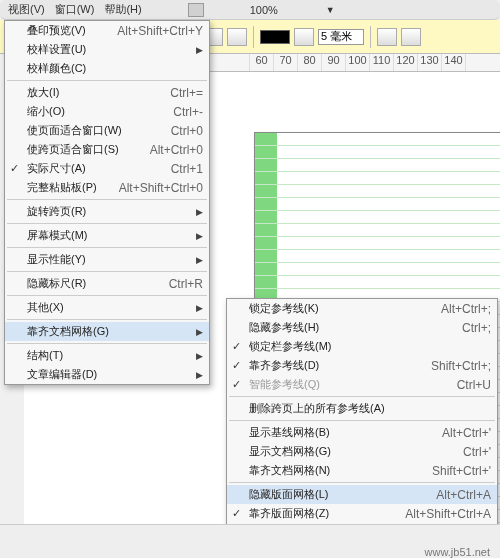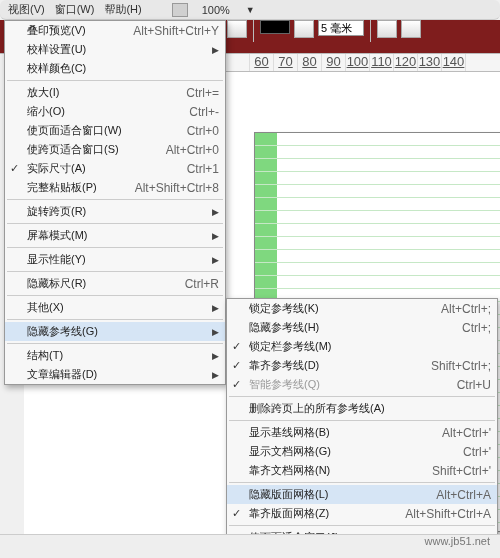--- a/index.html
+++ b/index.html
@@ -1,36 +1,36 @@
 <!DOCTYPE html>
 <html><head>
 <meta charset="utf-8">
 <style>
 * { margin: 0; padding: 0; box-sizing: border-box; font-family: "Microsoft YaHei", sans-serif; font-size: 11px; }
 body { background: #f0f0f0; width: 500px; height: 558px; overflow: hidden; position: relative; }
 .menubar { background: #e8e8e8; border-bottom: 1px solid #ccc; height: 20px; display: flex; align-items: center; padding-left: 8px; border-radius: 6px; }
 .menubar span { margin-right: 10px; color: #333; cursor: default; }
-.zoom-box { margin-left: 20px; display: inline-flex; align-items: center; }
+.zoom-box { margin-left: 36px; display: inline-flex; align-items: center; gap: 32px; }
 .zoom-icon { width: 16px; height: 14px; background: #d0d0d0; border: 1px solid #999; margin-right: 4px; }
 .zoom-val { padding: 0 4px; }
 .arrow { font-size: 9px; color: #555; margin-left: 2px; }
-.toolbar { background: #7f1d1d; border-bottom: 1px solid #bbb; height: 34px; display: flex; align-items: flex-start; padding: 0 6px; gap: 4px; }
+.toolbar { background: #fef9c3; border-bottom: 1px solid #bbb; height: 34px; display: flex; align-items: center; padding: 0 6px; gap: 4px; }
 .tb-icon { width: 20px; height: 18px; border: 1px solid #aaa; background: linear-gradient(#fff,#ddd); }
 .tb-sep { width: 1px; height: 22px; background: #bbb; margin: 0 2px; }
 .tb-field { width: 46px; height: 16px; background: #fff; border: 1px solid #999; font-size: 10px; padding: 0 2px; display: flex; align-items: center; justify-content: space-between; }
 .tb-swatch { width: 30px; height: 14px; background: #000; border: 1px solid #666; }
 .ruler-h { position: absolute; top: 54px; left: 20px; right: 0; height: 18px; background: #f5f5f5; border-bottom: 1px solid #bbb; display: flex; overflow: hidden; }
-.ruler-h span { flex: 0 0 24px; font-size: 13px; color: #555; text-align: center; border-right: 1px solid #ddd; text-decoration: underline; }
+.ruler-h span { flex: 0 0 24px; font-size: 11px; color: #555; text-align: center; border-right: 1px solid #ddd; }
 .canvas { position: absolute; top: 72px; left: 24px; right: 0; bottom: 20px; background: #fff; }
 .grid-page { position: absolute; left: 230px; top: 60px; width: 250px; height: 400px; background: #fff; border: 1px solid #888; box-shadow: 2px 2px 4px rgba(0,0,0,.15); }
 .grid-row { height: 13px; border-bottom: 1px solid #c6e8c6; display: flex; }
 .grid-row .margin { width: 22px; background: #7fd87f; }
-.footer { position: absolute; bottom: 0; left: 0; right: 0; height: 24px; background: #eee; border-top: 1px solid #ccc; display: flex; align-items: flex-start; justify-content: flex-end; padding-right: 10px; font-size: 10px; color: #777; }
+.footer { position: absolute; bottom: 0; left: 0; right: 0; height: 34px; background: #eee; border-top: 1px solid #ccc; display: flex; align-items: flex-end; justify-content: flex-end; padding-right: 10px; font-size: 10px; color: #777; }
 .popup { position: absolute; background: #f7f7f7; border: 1px solid #999; box-shadow: 2px 3px 6px rgba(0,0,0,.3); }
-.menu1 { top: 20px; left: 4px; width: 222px; }
+.menu1 { top: 20px; left: 4px; width: 206px; }
 .menu2 { top: 298px; left: 226px; width: 272px; }
 .mi { display: flex; align-items: center; height: 19px; padding: 0 6px 0 22px; position: relative; color: #222; }
 .mi.hover { background: #d6e5f5; }
 .mi.disabled { color: #9a9a9a; }
 .mi .shortcut { margin-left: auto; color: #666; font-size: 12px; }
 .mi .sub-arrow { position: absolute; right: 6px; font-size: 9px; color: #444; }
 .mi .check { position: absolute; left: 5px; color: #333; font-size: 11px; }
 .sep { height: 1px; background: #ccc; margin: 2px 2px; }
 </style>
 </head>
@@ -210,21 +210,21 @@
       <span>使跨页适合窗口(S)</span>
       <span class="shortcut">Alt+Ctrl+0</span>
     </div>
     <div class="mi">
       <span class="check">✓</span>
       <span>实际尺寸(A)</span>
       <span class="shortcut">Ctrl+1</span>
     </div>
     <div class="mi">
       <span>完整粘贴板(P)</span>
-      <span class="shortcut">Alt+Shift+Ctrl+8</span>
+      <span class="shortcut">Alt+Shift+Ctrl+0</span>
     </div>
     <div class="sep"></div>
     <div class="mi">
       <span>旋转跨页(R)</span>
       <span class="sub-arrow">▶</span>
     </div>
     <div class="sep"></div>
     <div class="mi">
       <span>屏幕模式(M)</span>
       <span class="sub-arrow">▶</span>
@@ -239,21 +239,21 @@
       <span>隐藏标尺(R)</span>
       <span class="shortcut">Ctrl+R</span>
     </div>
     <div class="sep"></div>
     <div class="mi">
       <span>其他(X)</span>
       <span class="sub-arrow">▶</span>
     </div>
     <div class="sep"></div>
     <div class="mi hover">
-      <span>隐藏参考线(G)</span>
+      <span>靠齐文档网格(G)</span>
       <span class="sub-arrow">▶</span>
     </div>
     <div class="sep"></div>
     <div class="mi">
       <span>结构(T)</span>
       <span class="sub-arrow">▶</span>
     </div>
     <div class="mi">
       <span>文章编辑器(D)</span>
       <span class="sub-arrow">▶</span>

